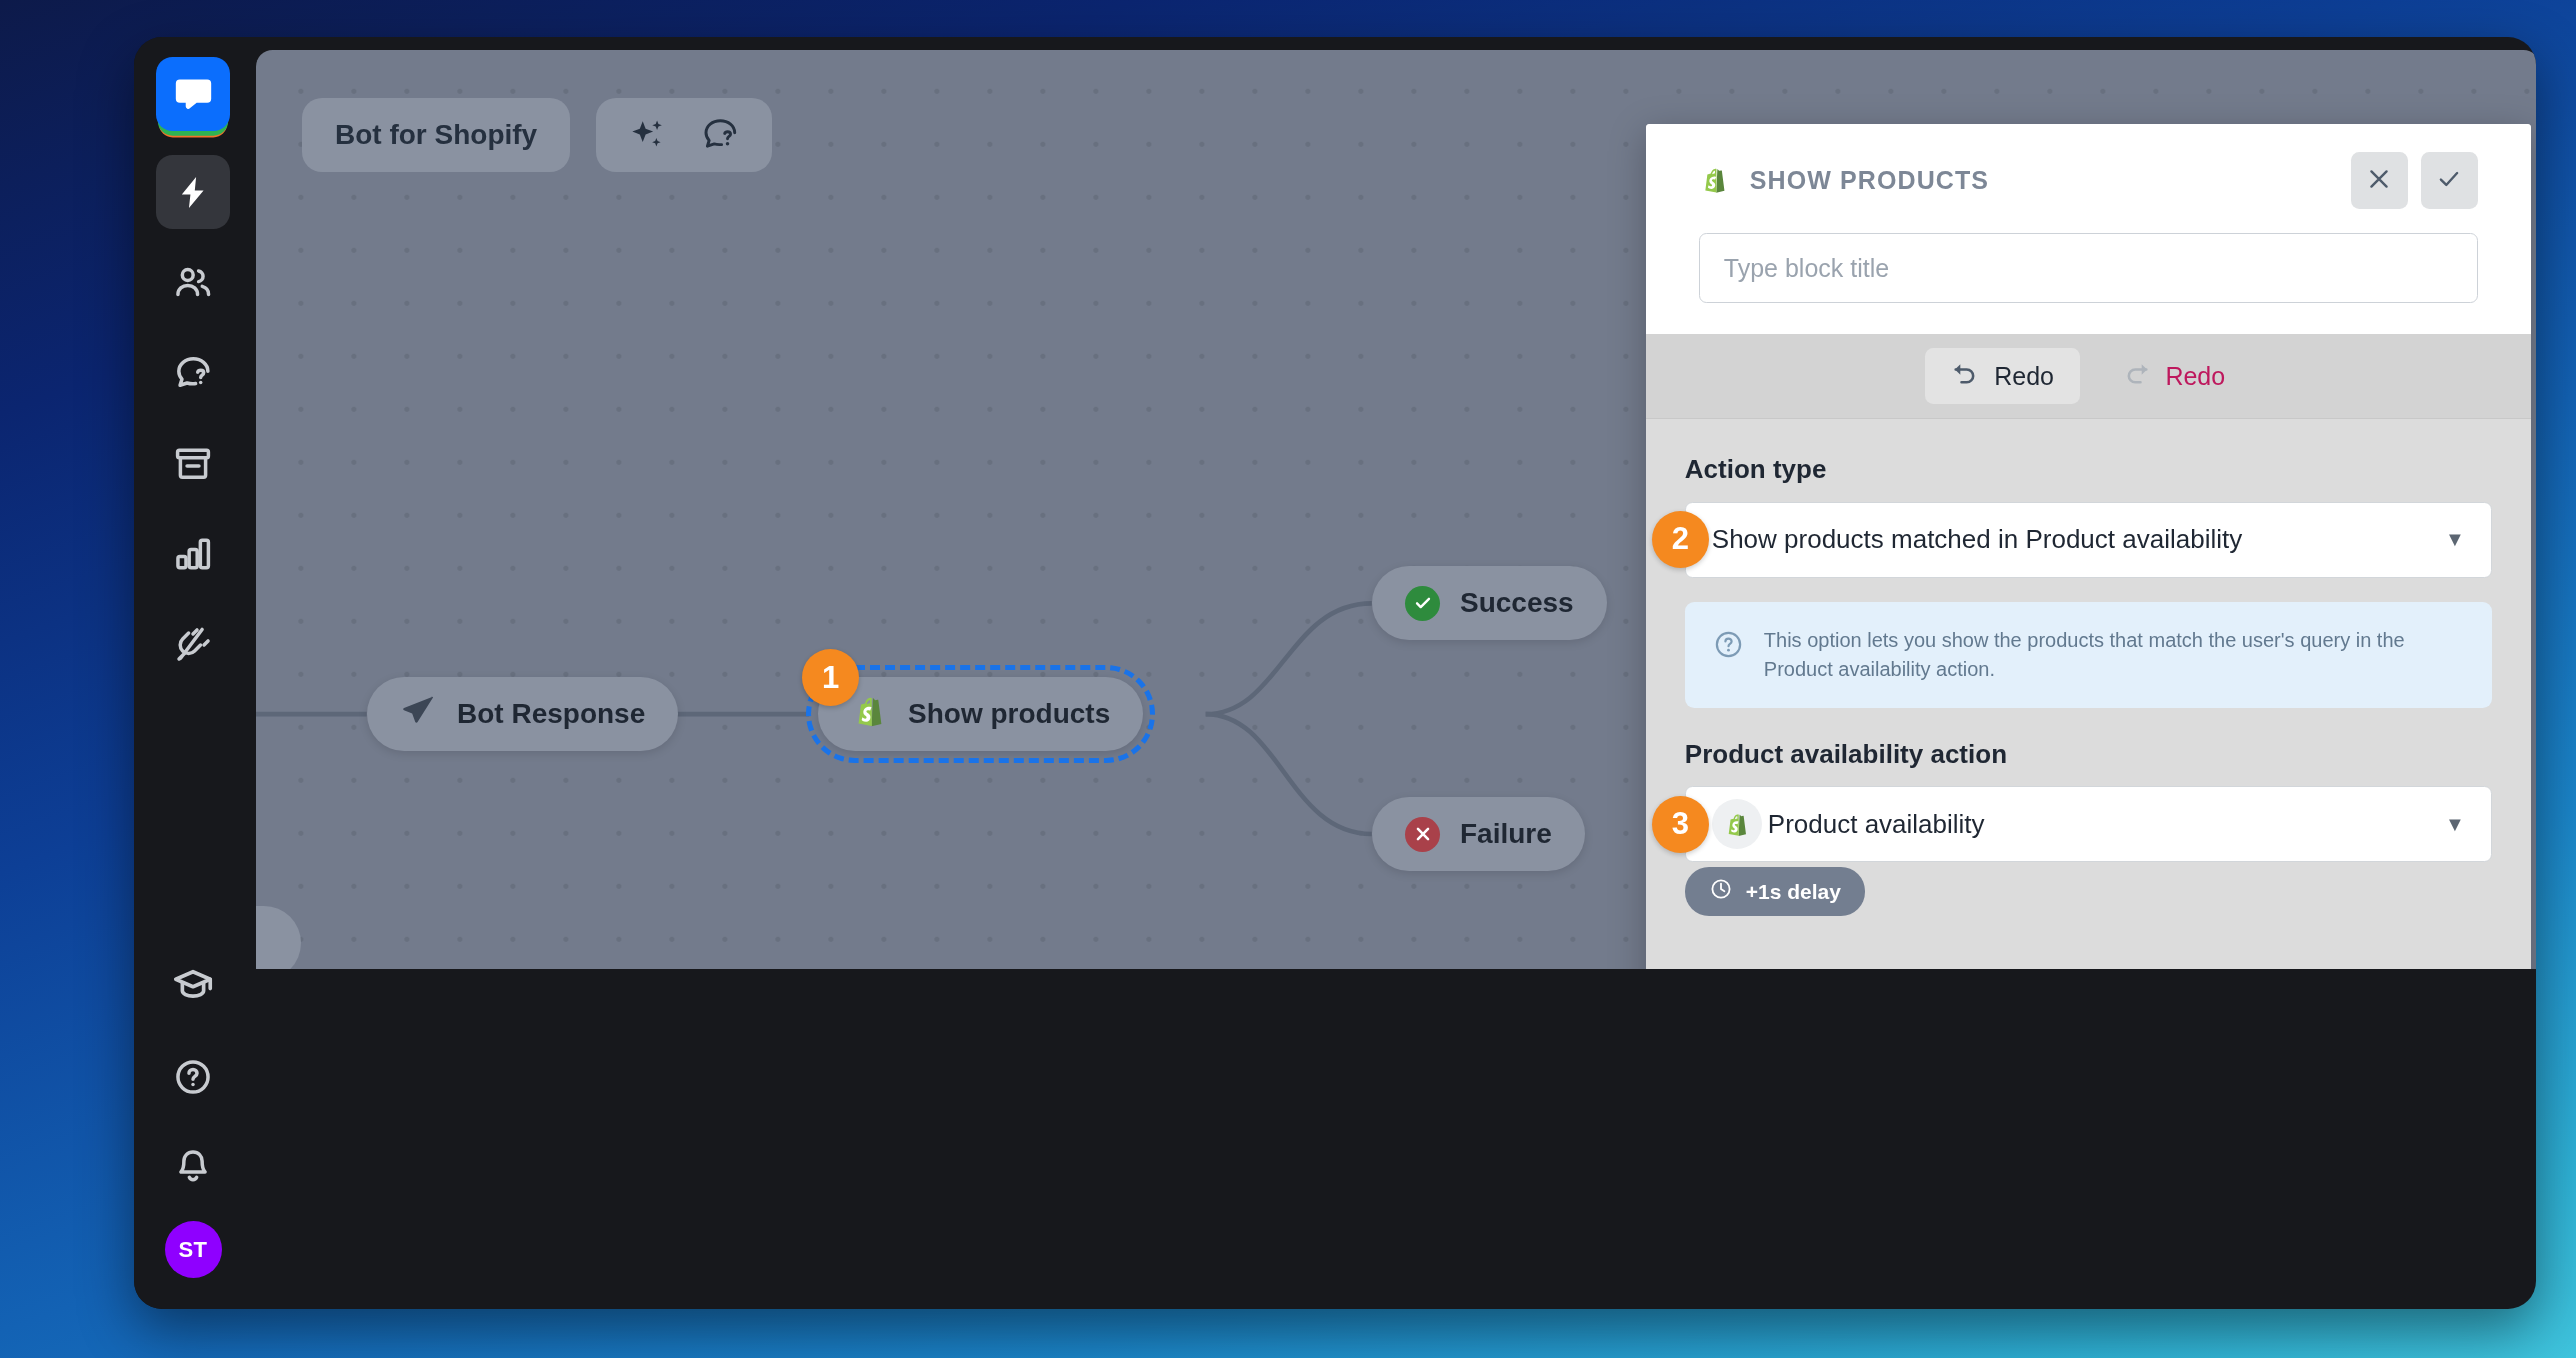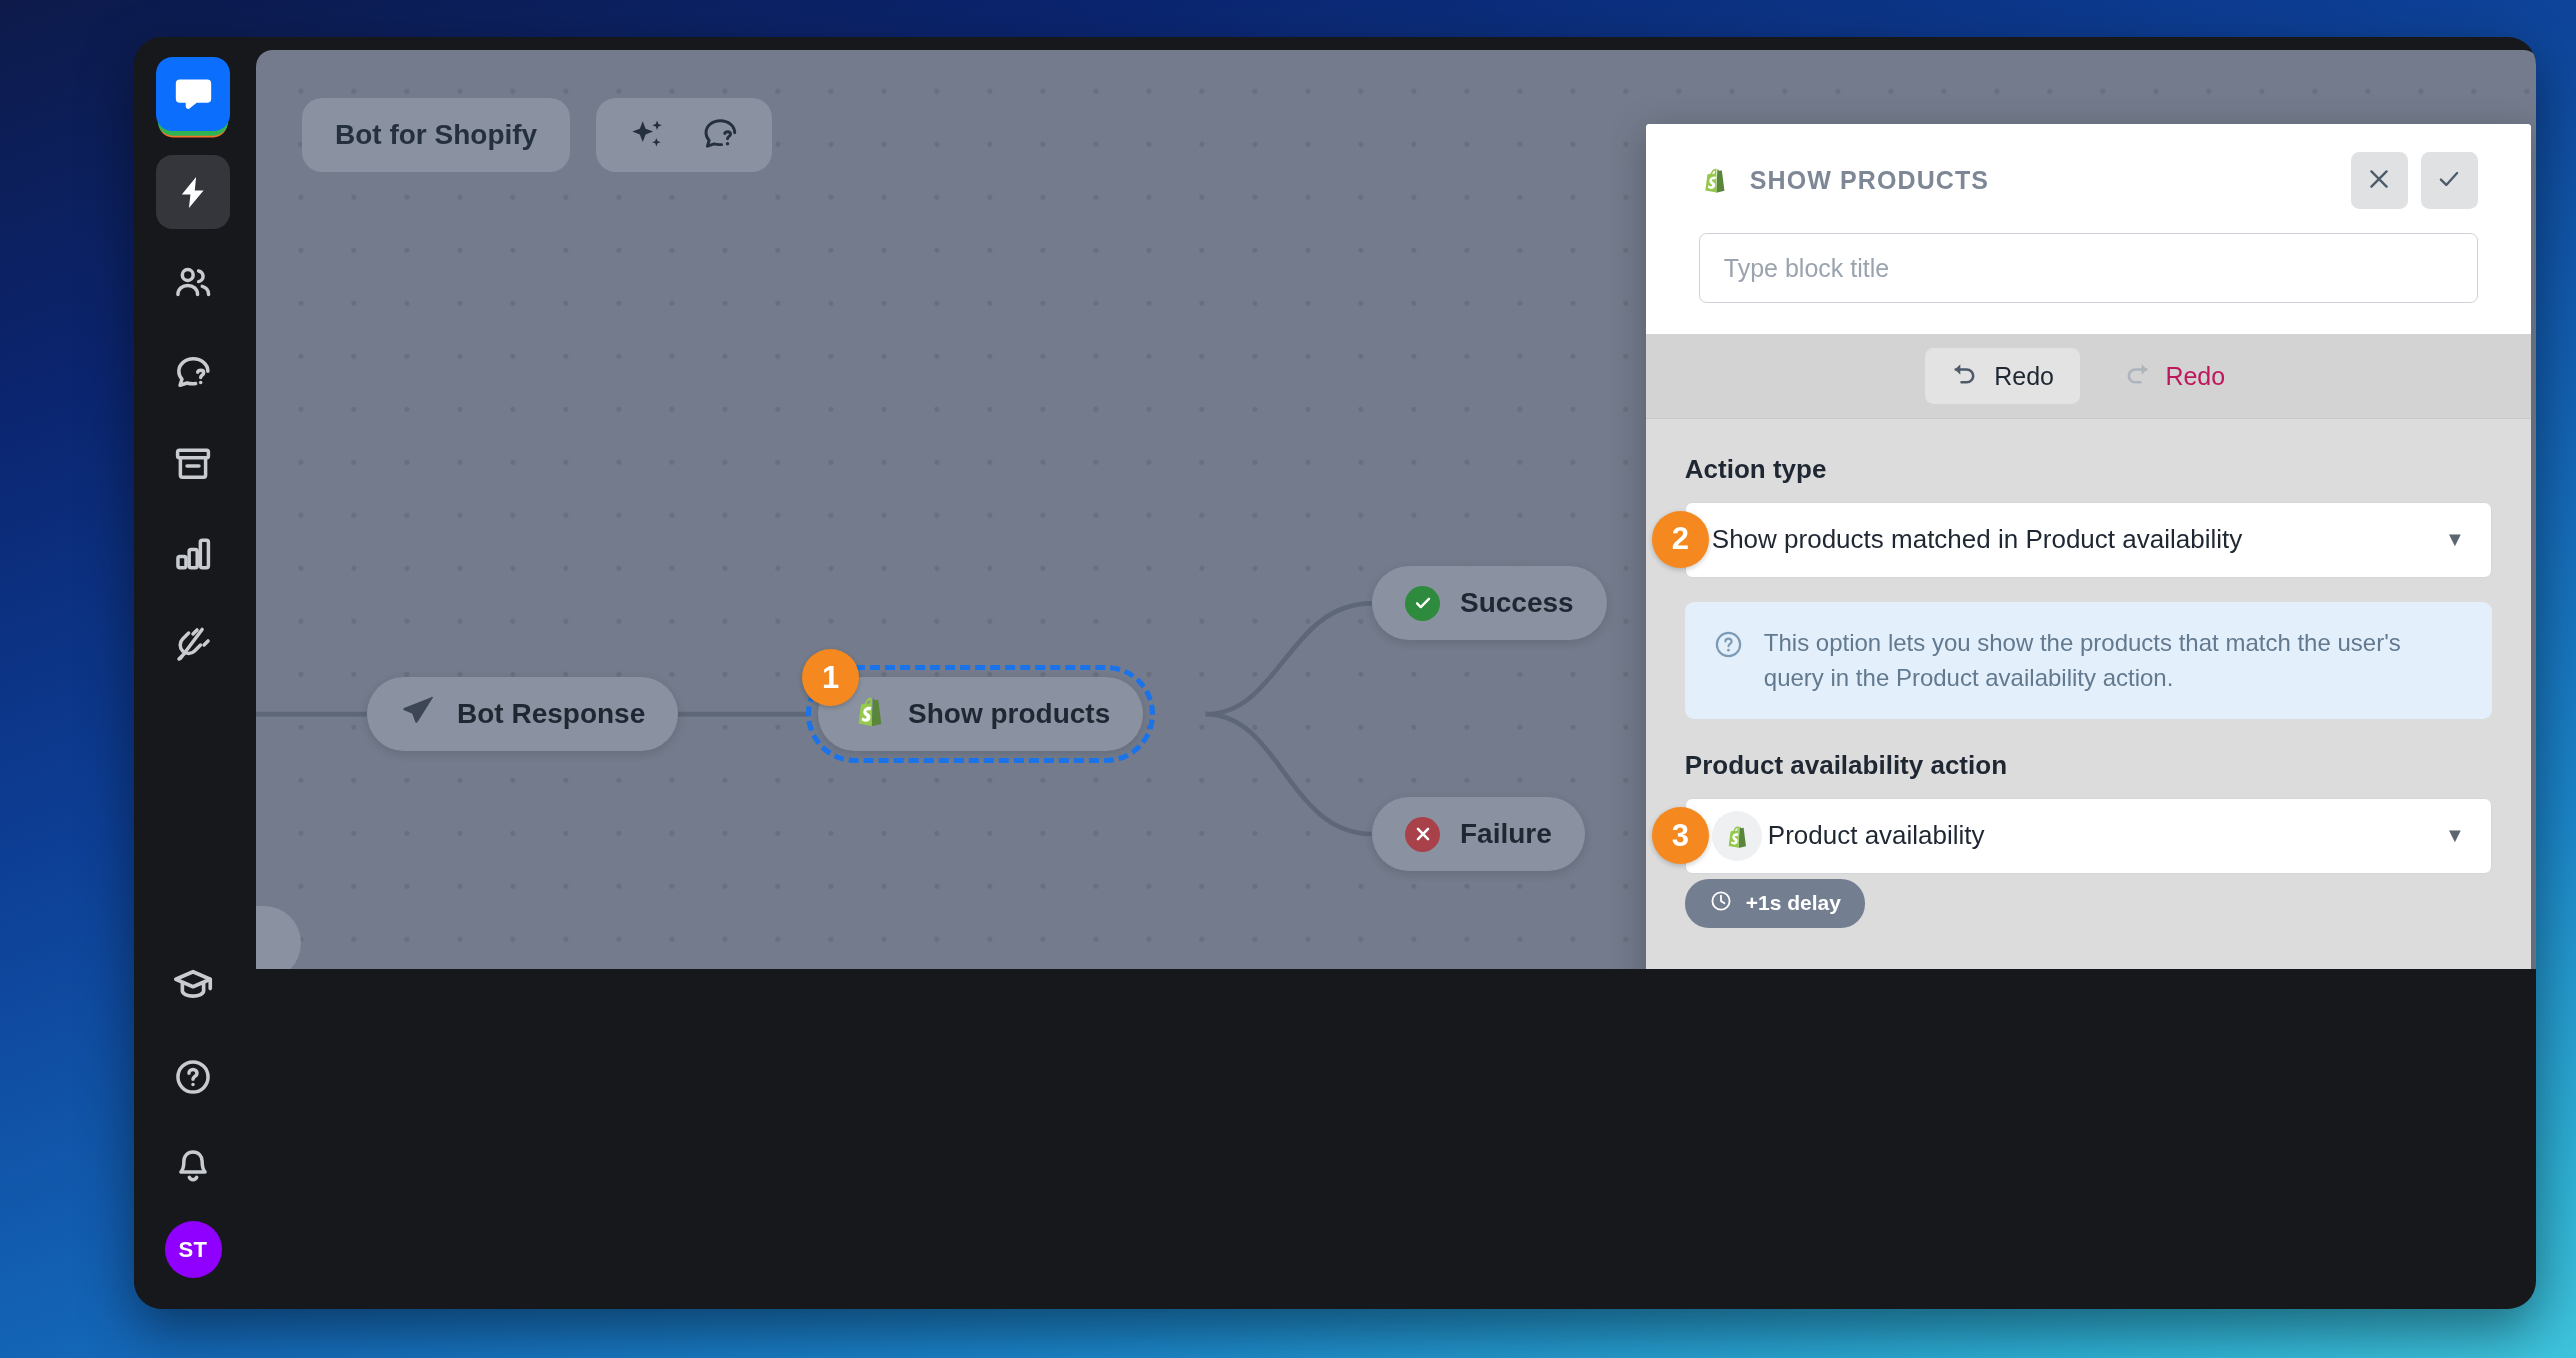--- a/index.html
+++ b/index.html
@@ -196,21 +196,21 @@
     width: 50px; height: 50px; border-radius: 50%;
     background: #eef0f2;
     display: flex; align-items: center; justify-content: center;
   }
 
   .info-box {
     background: #e3f0fb; border-radius: 9.2px;
     margin: 24px 0 0 0;
     padding: 24px 28px;
     display: flex; gap: 20px;
-    color: #62798f; font-size: 24px; line-height: 1.45;
+    color: #62798f; font-size: 20px; line-height: 1.45;
   }
   .info-icon { flex: 0 0 auto; margin-top: 2.8px; }
 
   .delay-chip {
     display: inline-flex; align-items: center; gap: 13px;
     background: #737e90; color: #fff;
     border-radius: 24px; padding: 10px 24px;
     font-size: 21px; font-weight: bold;
     margin-top: 5px;
   }

